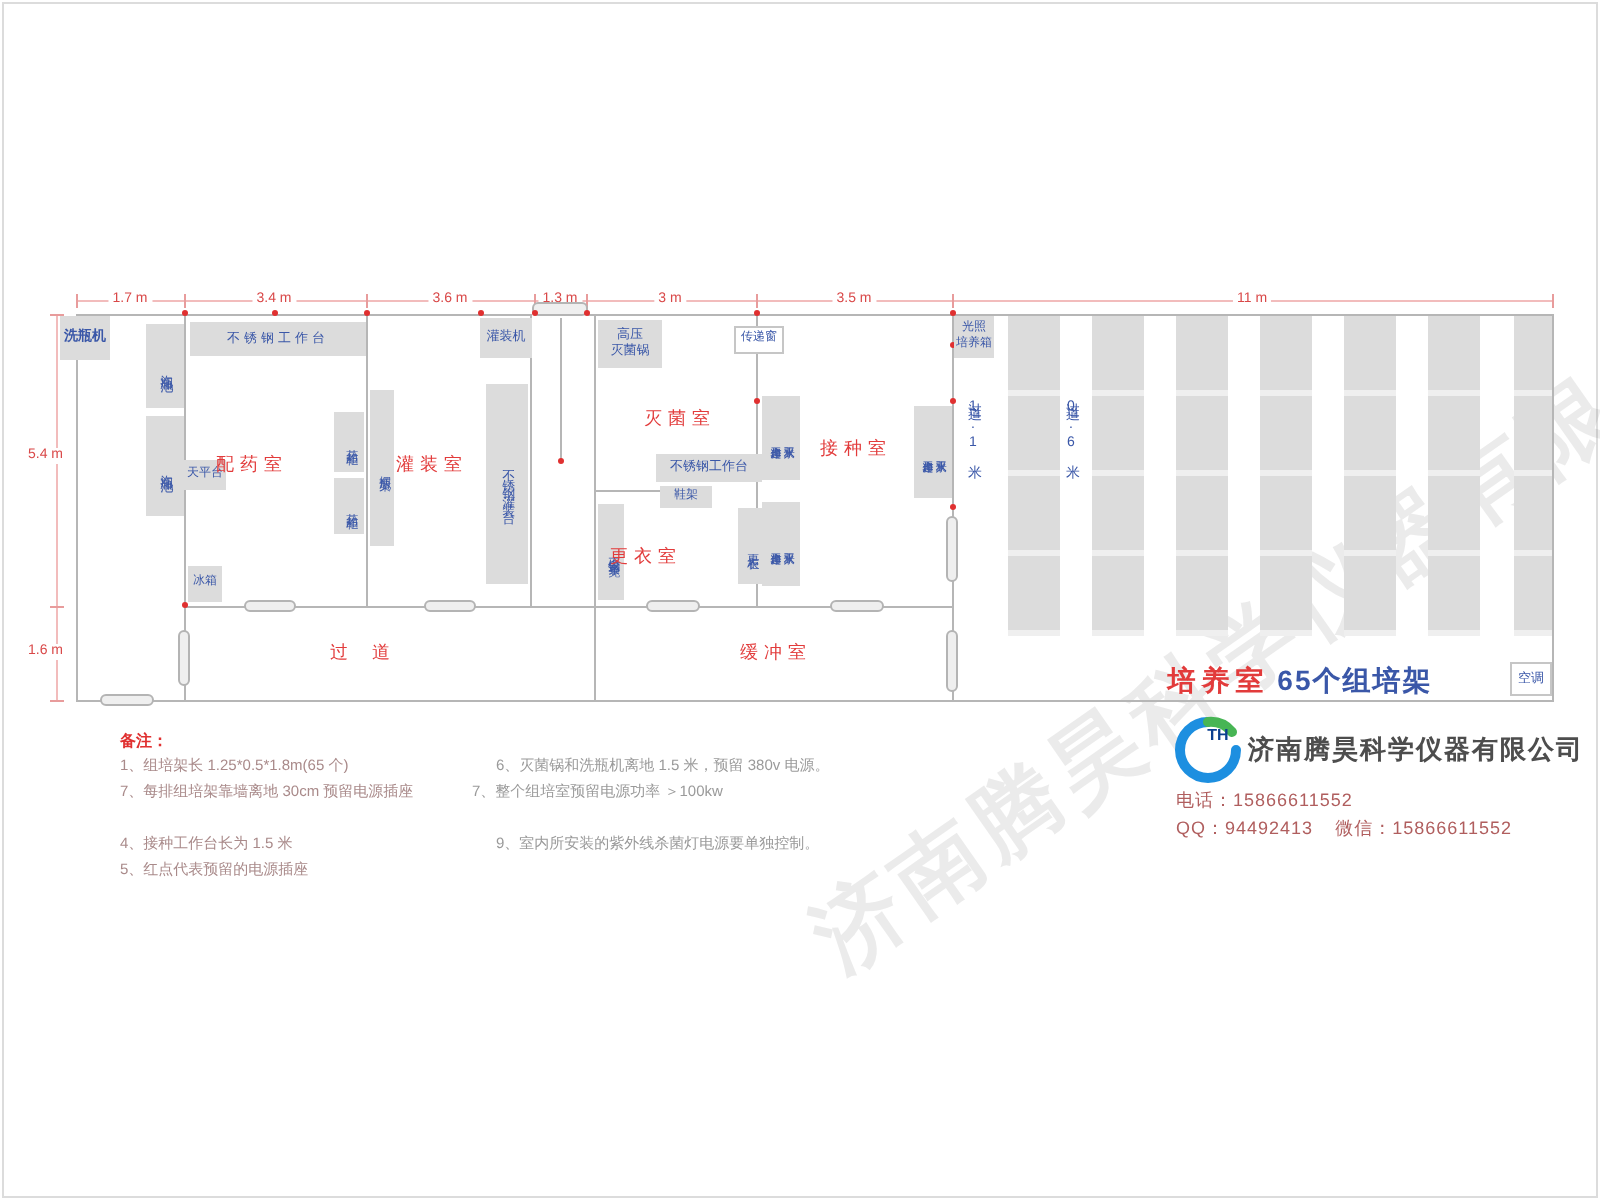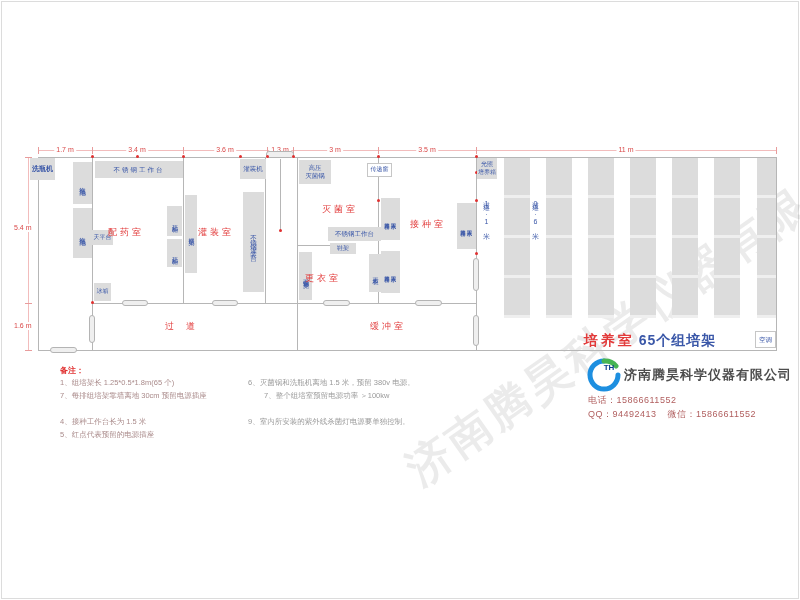--- a/index.html
+++ b/index.html
@@ -173,21 +173,21 @@
   </div>
   <div class="corridor-label" style="left:483px;top:196px;height:64px">过道1.1米</div>
   <div class="corridor-label" style="left:532px;top:196px;height:64px">过道0.6米</div>
 
   <div class="notes-title">备注：</div>
   <div class="note l" style="left:60px;top:377px">1、组培架长 1.25*0.5*1.8m(65 个)</div>
   <div class="note l" style="left:60px;top:390px">7、每排组培架靠墙离地 30cm 预留电源插座</div>
   <div class="note l" style="left:60px;top:416px">4、接种工作台长为 1.5 米</div>
   <div class="note l" style="left:60px;top:429px">5、红点代表预留的电源插座</div>
   <div class="note r" style="left:248px;top:377px">6、灭菌锅和洗瓶机离地 1.5 米，预留 380v 电源。</div>
-  <div class="note r" style="left:264px;top:390px">7、整个组培室预留电源功率 ＞100kw</div>
+  <div class="note r" style="left:236px;top:390px">7、整个组培室预留电源功率 ＞100kw</div>
   <div class="note r" style="left:248px;top:416px">9、室内所安装的紫外线杀菌灯电源要单独控制。</div>
 
   <div class="logo">
     <svg width="34" height="34" viewBox="0 0 34 34">
       <path d="M17 3 A14 14 0 1 0 31 17" fill="none" stroke="#1d8fe0" stroke-width="5" stroke-linecap="round"></path>
       <path d="M29 8 A14 14 0 0 0 17 3" fill="none" stroke="#47b554" stroke-width="5" stroke-linecap="round"></path>
       <text x="22" y="12" font-size="8" fill="#0b3f8f" text-anchor="middle" font-weight="bold">TH</text>
     </svg>
   </div>
   <div class="company-name">济南腾昊科学仪器有限公司</div>

